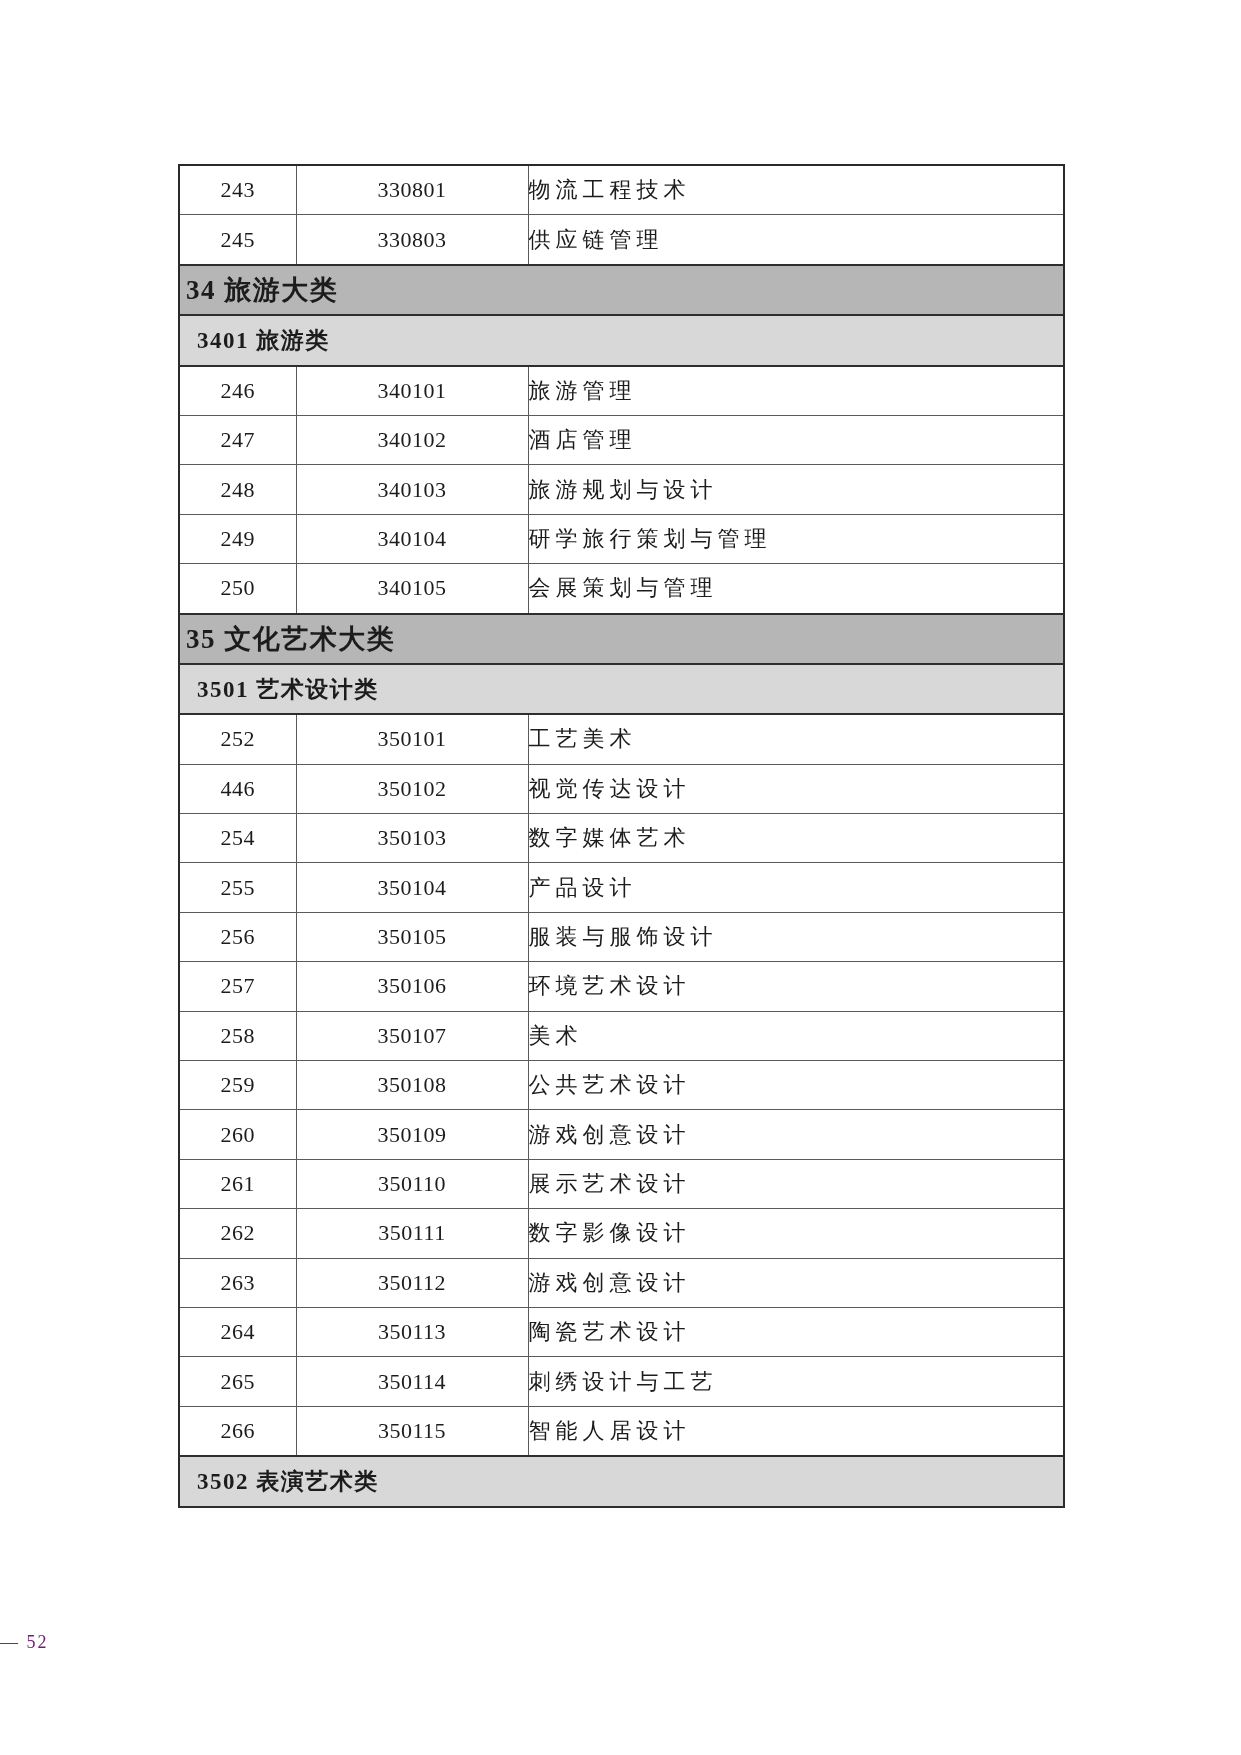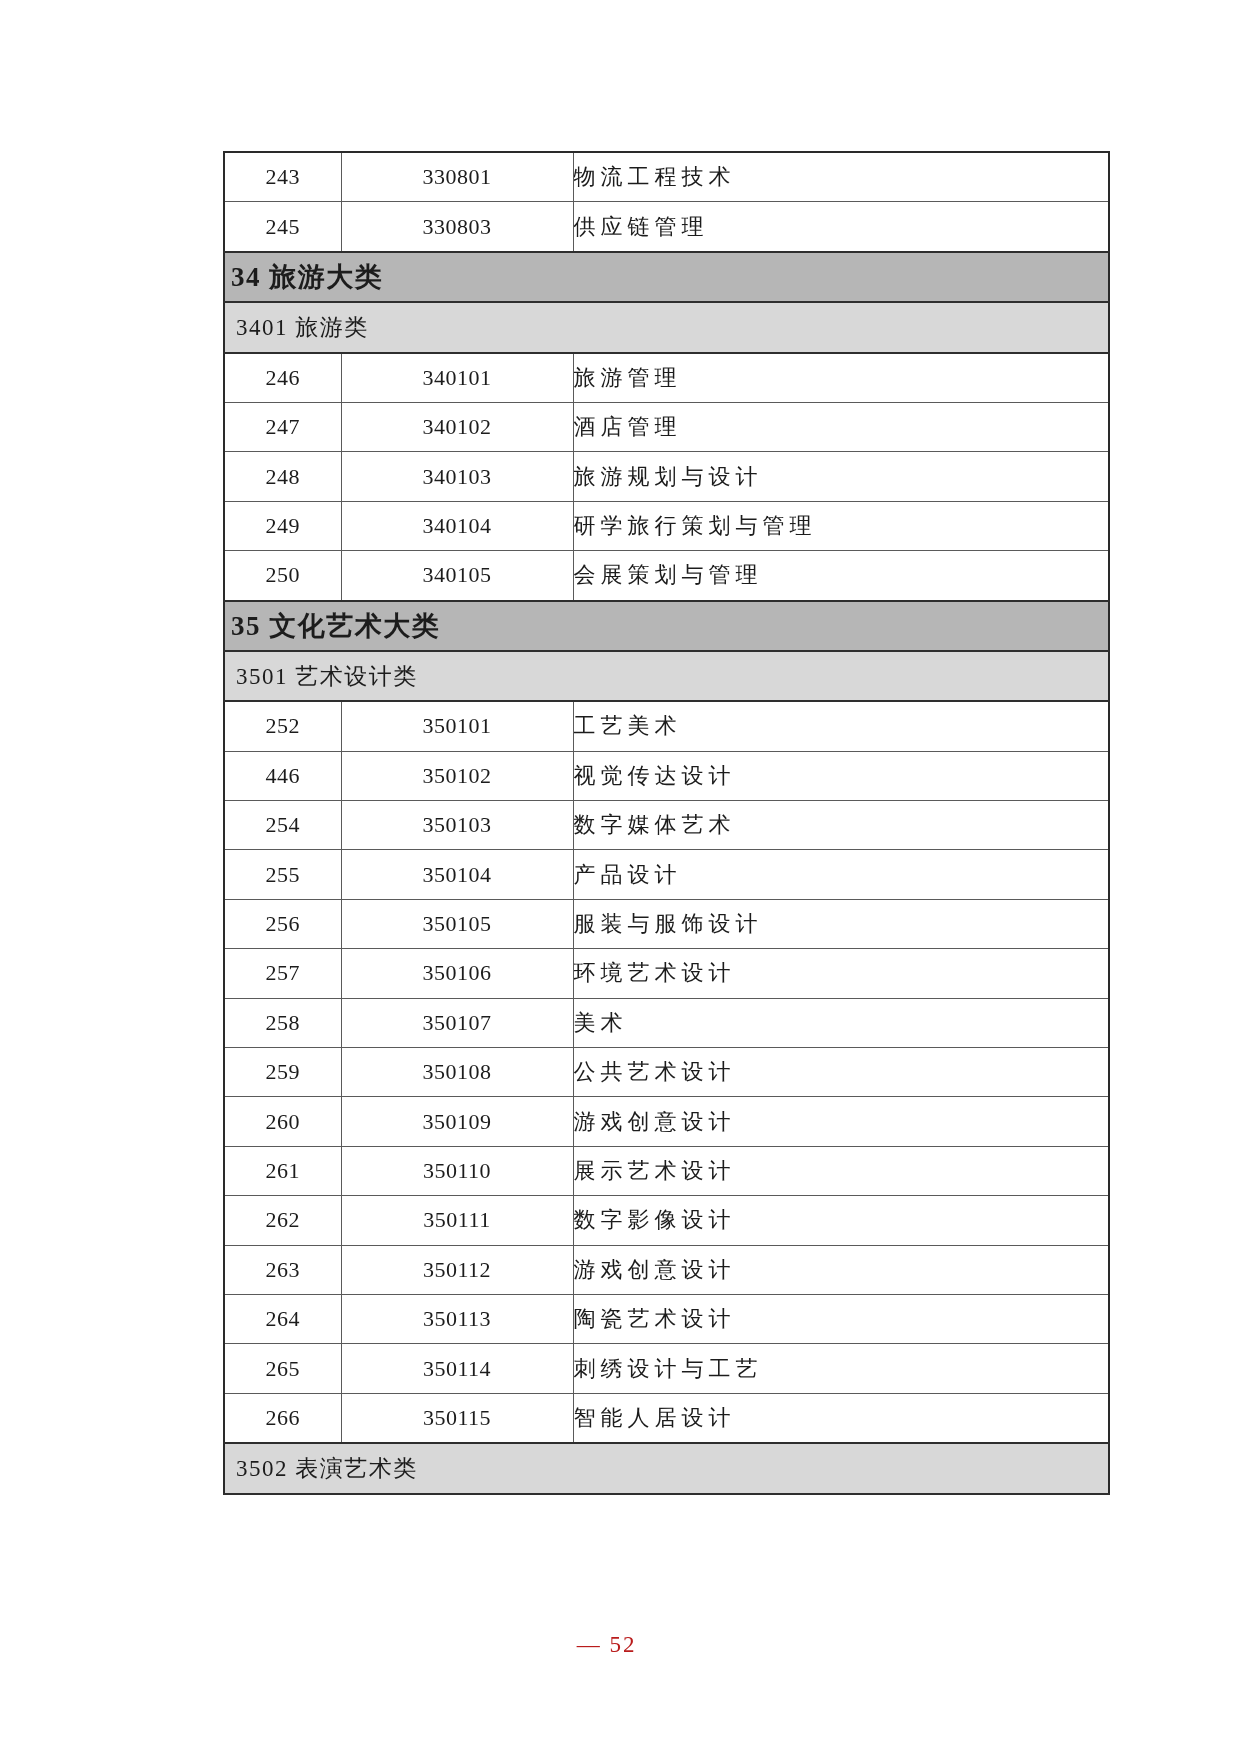--- a/index.html
+++ b/index.html
@@ -11,23 +11,22 @@
     width: 1241px;
     height: 1755px;
     position: relative;
     font-family: "Liberation Serif", "DejaVu Serif", serif;
     color: #1c1c1c;
     overflow: hidden;
   }
   .table-wrap {
     position: absolute;
     left: 178px;
-    top: 151px;
+    top: 164px;
     width: 760px;
-    margin-left: 45px;
   }
   table.codes {
     border-collapse: collapse;
     table-layout: fixed;
     width: 885px;
     border: 2.5px solid #2a2a2a;
   }
   table.codes td {
     border: 1.5px solid #5a5a5a;
     padding: 0;
@@ -51,36 +50,36 @@
     background: #b6b6b6;
     font-weight: bold;
     font-size: 27px;
     padding-left: 6px;
     letter-spacing: 1.5px;
     border-top: 2px solid #2e2e2e;
     border-bottom: 2px solid #2e2e2e;
   }
   tr.section2-row td {
     background: #d8d8d8;
-    font-weight: normal;
+    font-weight: bold;
     font-size: 23px;
-    padding-left: 11px;
+    padding-left: 17px;
     letter-spacing: 1.5px;
     border-top: 2px solid #2e2e2e;
     border-bottom: 2px solid #2e2e2e;
   }
   .page-footer {
     position: absolute;
     left: 0;
     top: 1632px;
     width: 1213px;
-    text-align: center;
-    font-size: 23px;
+    text-align: left;
+    font-size: 18px;
     letter-spacing: 2px;
-    color: #b91c1c;
+    color: #701a75;
   }
 </style>
 </head>
 <body>
 
 <div class="table-wrap">
   <table class="codes">
     <colgroup>
       <col style="width:117px">
       <col style="width:232px">

